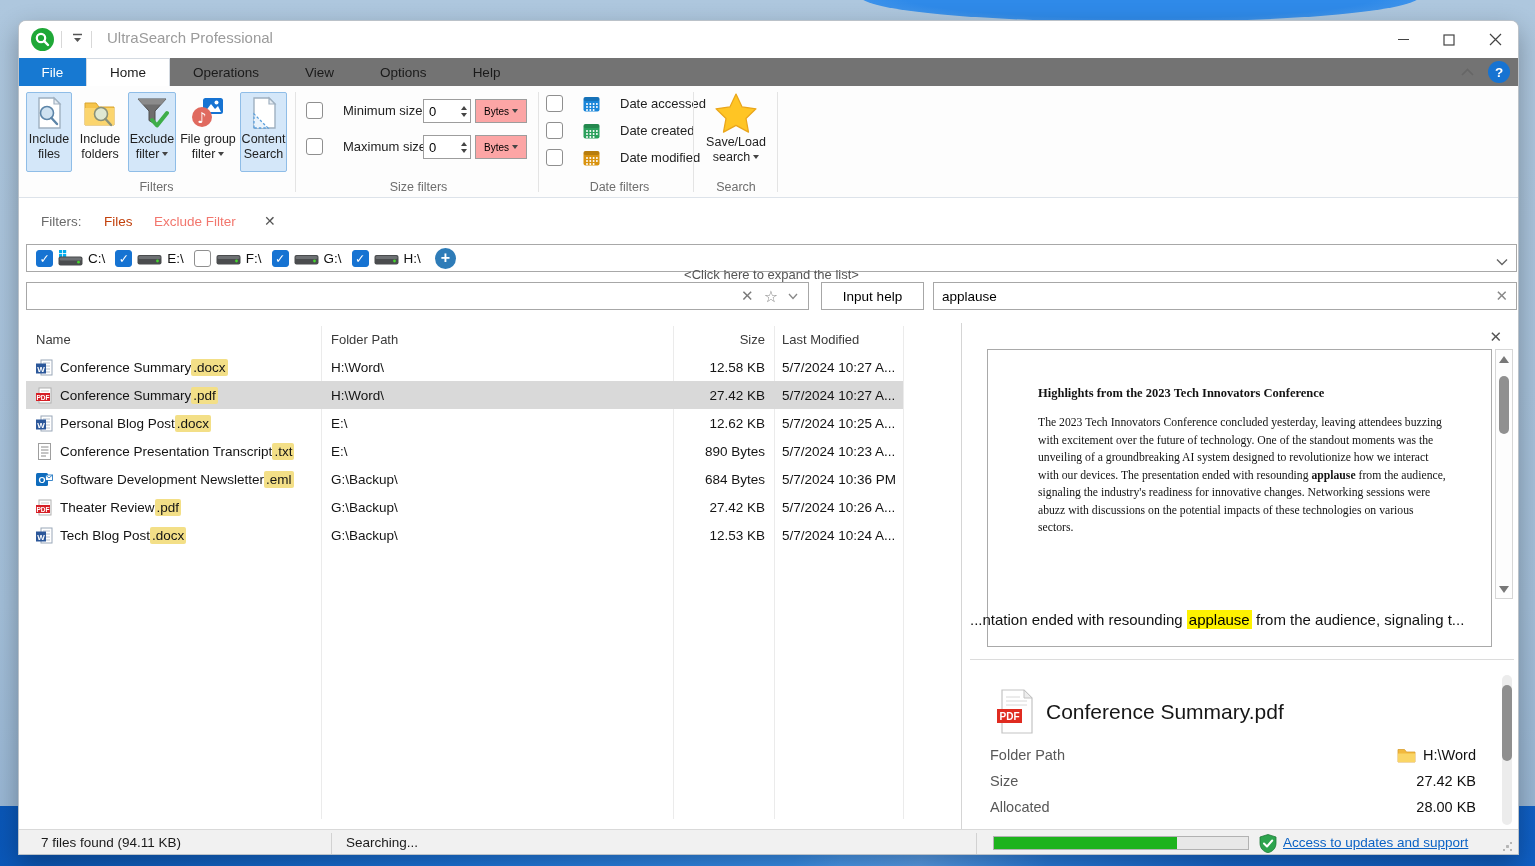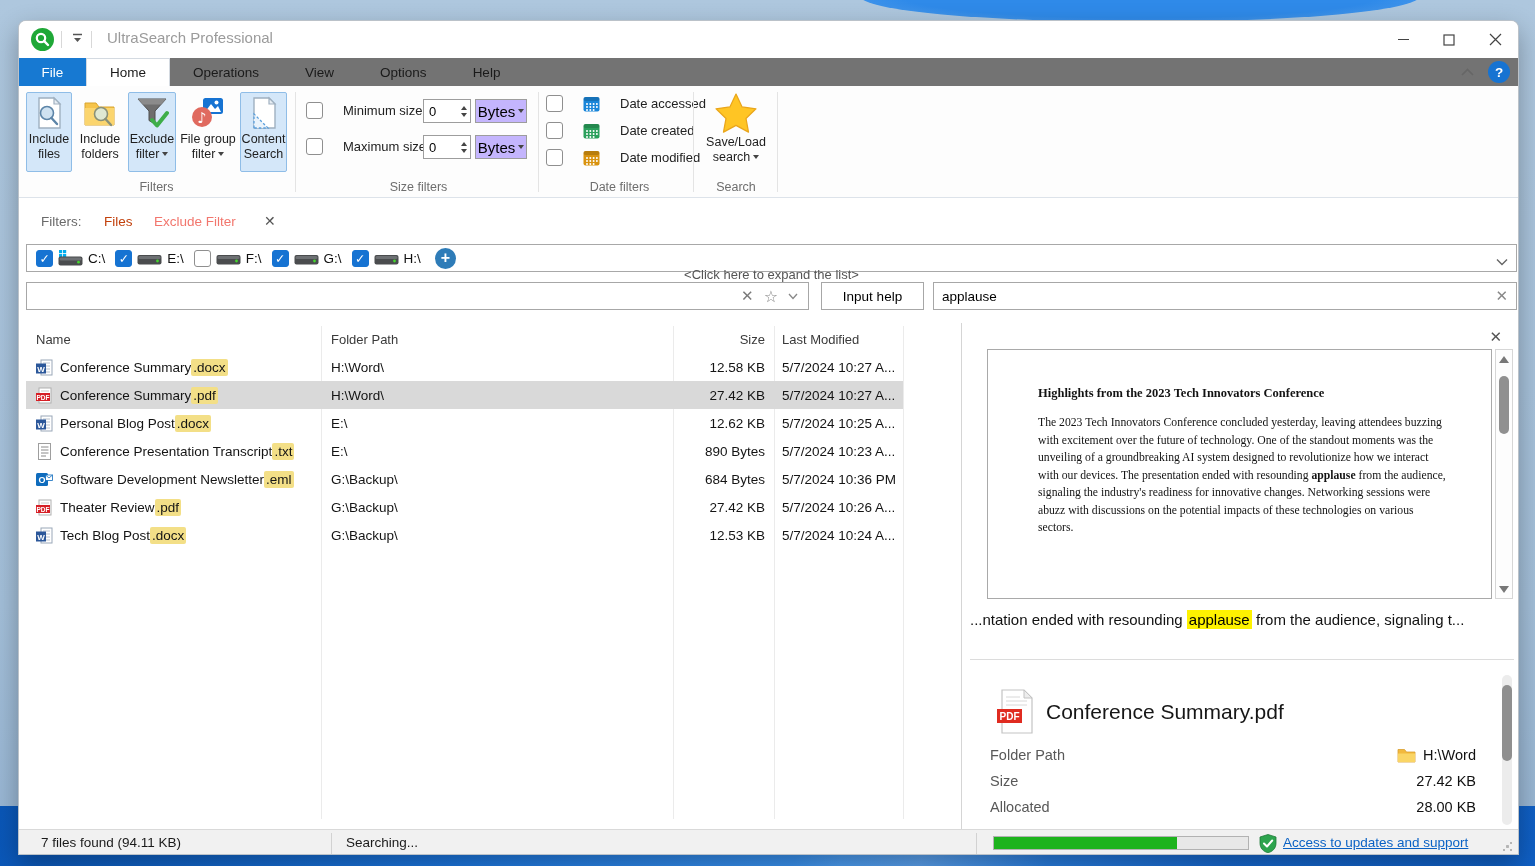--- a/index.html
+++ b/index.html
@@ -49,22 +49,22 @@
   .cb.on{background:#1673d2;border-color:#1673d2;position:relative;}
   .cb.on::after{content:"✓";position:absolute;left:2.5px;top:0px;color:#fff;font-size:12.5px;font-weight:bold;}
   .frow{position:absolute;display:flex;align-items:center;gap:20px;font-size:13px;color:#222;}
   .spinbox{width:48px;height:24px;border:1px solid #9d9d9d;background:#fff;display:flex;align-items:center;
     box-sizing:border-box;}
   .spinbox .val{flex:1;padding-left:5px;font-size:13px;}
   .spin-arrows{width:13px;display:flex;flex-direction:column;align-items:center;line-height:0;gap:3px;color:#444;}
   .spin-arrows i{width:0;height:0;border-left:3.5px solid transparent;border-right:3.5px solid transparent;display:block;}
   .spin-arrows i.up{border-bottom:4px solid #444;}
   .spin-arrows i.dn{border-top:4px solid #444;}
-  .unitbox{width:52px;height:24px;border:1px solid #9d9d9d;background:#c4b5fd;display:flex;align-items:center;
-    justify-content:center;font-size:15px;box-sizing:border-box;cursor:pointer;}
+  .unitbox{width:52px;height:24px;border:1px solid #9d9d9d;background:#fca5a5;display:flex;align-items:center;
+    justify-content:center;font-size:10px;box-sizing:border-box;cursor:pointer;}
   .cal{width:17px;height:16px;flex:0 0 auto;}
   .star-big{width:42px;height:40px;}
   
   .filterbar{position:absolute;left:8px;top:185px;right:0;height:30px;display:flex;align-items:center;font-size:13.5px;}
   .fb-label{position:absolute;left:14px;color:#6a6a6a;}
   .fb-files{position:absolute;left:77px;color:#c2410c;cursor:pointer;}
   .fb-exclude{position:absolute;left:127px;color:#f2766d;cursor:pointer;}
   .fb-close{position:absolute;left:237px;color:#555;font-size:14px;cursor:pointer;}
   
   .driverow{position:absolute;left:7px;top:223px;width:1491px;height:28px;border:1px solid #a8a8a8;
@@ -96,21 +96,21 @@
   .trow.sel{background:#d9d9d9;}
   .c-name{width:295px;display:flex;align-items:center;padding-left:10px;box-sizing:border-box;gap:7px;white-space:nowrap;overflow:hidden;}
   .c-path{width:352px;padding-left:10px;box-sizing:border-box;}
   .c-size{width:101px;text-align:right;padding-right:9px;box-sizing:border-box;}
   .c-mod{width:129px;padding-left:8px;box-sizing:border-box;white-space:nowrap;}
   .fi16{width:17px;height:17px;flex:0 0 auto;}
   .ext{background:#f3df87;border-radius:2px;padding:1px 2px;}
   
   .preview{position:absolute;left:942px;top:0;right:0;height:506px;border-left:1px solid #d5d5d5;background:#fff;}
   .pv-close{position:absolute;right:16px;top:5px;color:#555;font-size:15px;cursor:pointer;}
-  .pv-page{position:absolute;left:25px;top:26px;width:505px;height:250px;border:1px solid #a9a9a9;background:#fff;
+  .pv-page{position:absolute;left:25px;top:26px;width:505px;height:298px;border:1px solid #a9a9a9;background:#fff;
     box-sizing:border-box;overflow:hidden;font-family:"Liberation Serif","DejaVu Serif",serif;color:#131313;}
   .doc-title{margin:36px 42px 0 50px;font-size:12.5px;font-weight:bold;}
   .doc-body{margin:13px 42px 0 50px;font-size:11.7px;line-height:1.5;}
   .pv-scroll{position:absolute;left:533px;top:26px;width:18px;height:250px;border:1px solid #d6d6d6;background:#fdfdfd;
     box-sizing:border-box;}
   .sb-arrow{position:absolute;left:0;width:100%;height:16px;display:flex;align-items:center;justify-content:center;}
   .sb-arrow i{width:0;height:0;border-left:5px solid transparent;border-right:5px solid transparent;display:block;}
   .sb-arrow.up i{border-bottom:7px solid #777;}
   .sb-arrow.dn i{border-top:7px solid #777;}
   .sb-thumb{position:absolute;left:3px;width:10px;border-radius:6px;background:#909090;}

